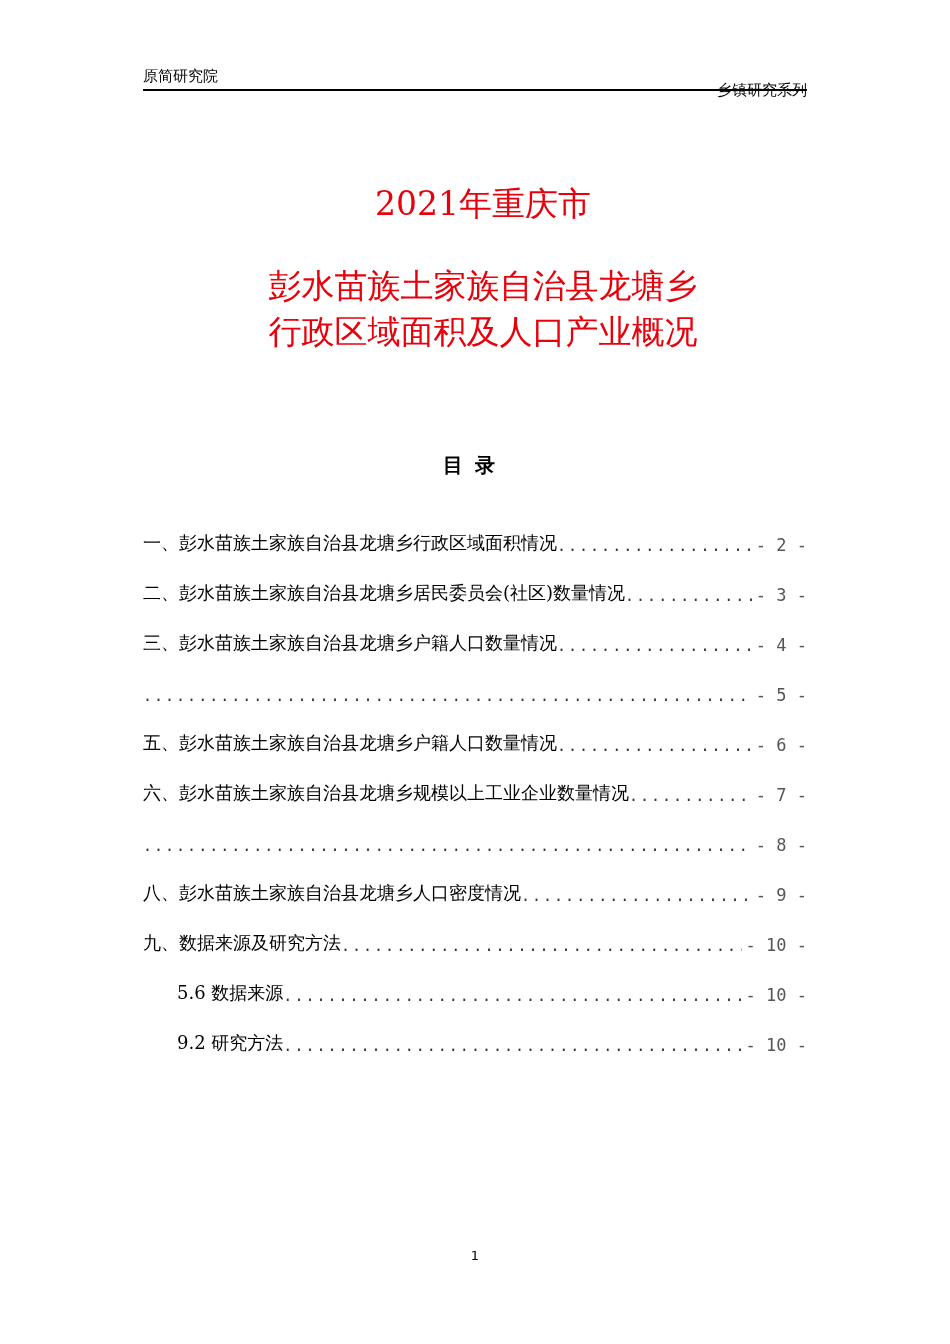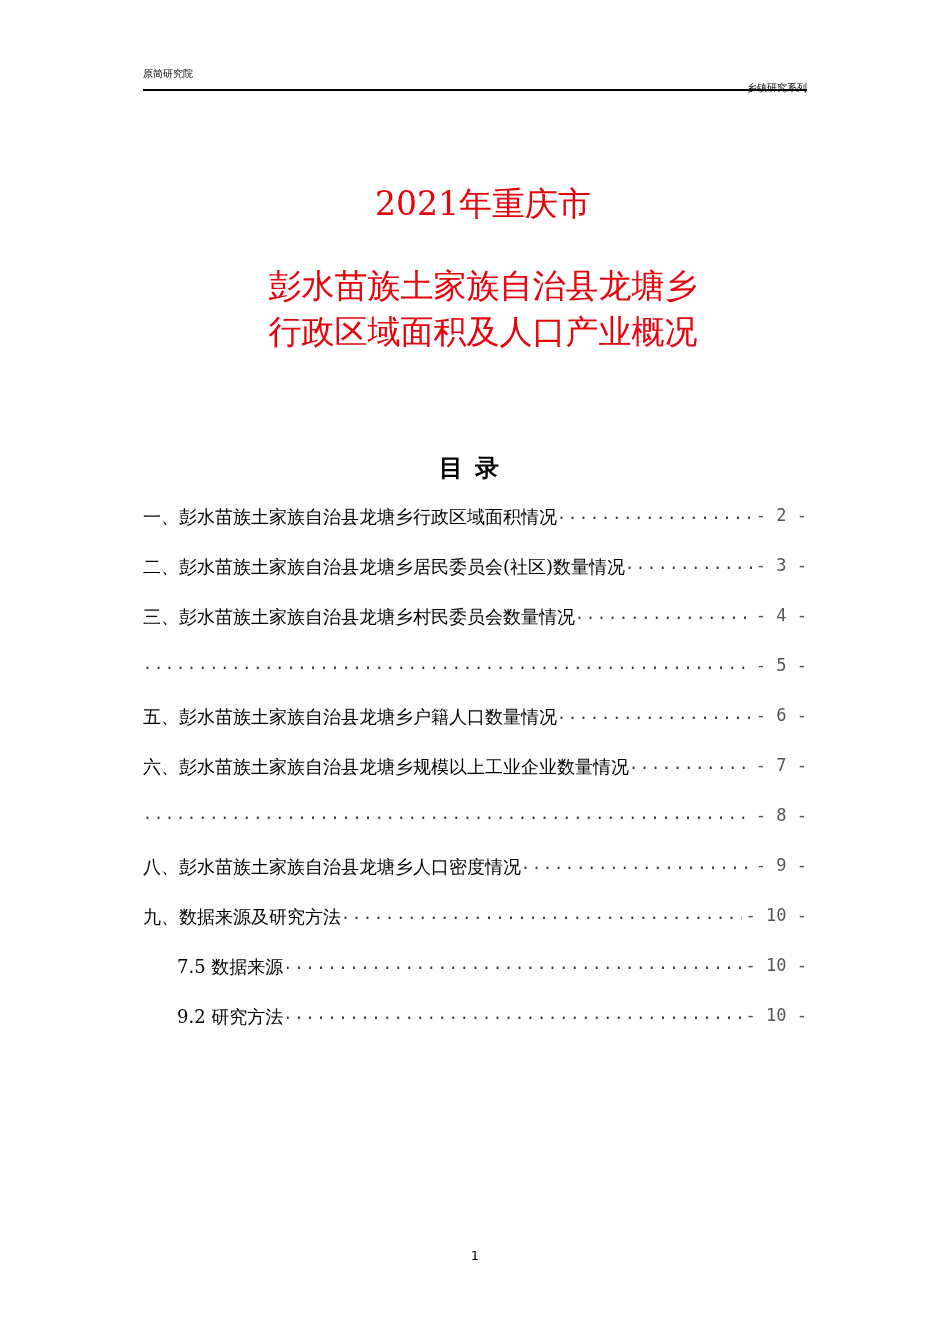--- a/index.html
+++ b/index.html
@@ -1,26 +1,26 @@
 <!DOCTYPE html>
 <html><head>
   <meta charset="utf-8">
   <style>
     html, body { margin: 0; padding: 0; background: #ffffff; }
     body { width: 950px; height: 1344px; position: relative; overflow: hidden; font-family: "DejaVu Serif", serif; color: #000; }
-    .header { position: absolute; left: 143px; top: 67px; width: 664px; height: 22px; border-bottom: 2px solid #000; font-family: "DejaVu Sans", sans-serif; font-size: 10px; }
+    .header { position: absolute; left: 143px; top: 67px; width: 664px; height: 22px; border-bottom: 2px solid #000; font-family: "DejaVu Sans", sans-serif; font-size: 15px; }
     .header .left { position: absolute; left: 0; top: 0; }
     .header .right { position: absolute; right: 0; top: 14px; }
     .title { position: absolute; left: 0; width: 950px; text-align: center; color: #e8000b; font-family: "DejaVu Serif", serif; font-size: 33px; padding-left: 8px; }
     .t1 { top: 182px; }
     .t2 { top: 264px; }
     .t3 { top: 310px; }
-    .toc-heading { position: absolute; left: 0; width: 950px; top: 452px; text-align: center; font-family: "DejaVu Sans", sans-serif; font-weight: bold; font-size: 24px; letter-spacing: 12px; }
+    .toc-heading { position: absolute; left: 0; width: 950px; top: 452px; text-align: center; font-family: "DejaVu Sans", sans-serif; font-weight: bold; font-size: 20px; letter-spacing: 12px; }
     .toc { position: absolute; left: 143px; top: 505px; width: 664px; }
-    .toc-row { display: flex; align-items: flex-start; height: 50px; font-size: 18px; white-space: nowrap; }
+    .toc-row { display: flex; align-items: flex-end; height: 50px; font-size: 18px; white-space: nowrap; }
     .toc-row.sub { padding-left: 34px; }
     .toc-label { flex: 0 0 auto; }
     .toc-dots { flex: 1 1 auto; overflow: hidden; color: #333; font-family: "DejaVu Sans Mono", monospace; font-size: 15px; letter-spacing: 2px; }
     .toc-dots::before { content: "........................................................................................................"; }
     .toc-page { flex: 0 0 auto; color: #555; font-family: "DejaVu Sans Mono", monospace; font-size: 17px; padding-left: 4px; }
     .page-num { position: absolute; left: 0; width: 950px; top: 1248px; text-align: center; font-size: 13px; font-family: "DejaVu Sans", sans-serif; }
   </style>
 </head>
 <body>
 
@@ -40,21 +40,21 @@
     <span class="toc-label">一、彭水苗族土家族自治县龙塘乡行政区域面积情况</span>
     <span class="toc-dots"></span>
     <span class="toc-page">- 2 -</span>
   </div>
   <div class="toc-row">
     <span class="toc-label">二、彭水苗族土家族自治县龙塘乡居民委员会(社区)数量情况</span>
     <span class="toc-dots"></span>
     <span class="toc-page">- 3 -</span>
   </div>
   <div class="toc-row">
-    <span class="toc-label">三、彭水苗族土家族自治县龙塘乡村民委员会数量情况</span>
+    <span class="toc-label">三、彭水苗族土家族自治县龙塘乡户籍人口数量情况</span>
     <span class="toc-dots"></span>
     <span class="toc-page">- 4 -</span>
   </div>
   <div class="toc-row">
     <span class="toc-dots"></span>
     <span class="toc-page">- 5 -</span>
   </div>
   <div class="toc-row">
     <span class="toc-label">五、彭水苗族土家族自治县龙塘乡户籍人口数量情况</span>
     <span class="toc-dots"></span>
@@ -73,21 +73,21 @@
     <span class="toc-label">八、彭水苗族土家族自治县龙塘乡人口密度情况</span>
     <span class="toc-dots"></span>
     <span class="toc-page">- 9 -</span>
   </div>
   <div class="toc-row">
     <span class="toc-label">九、数据来源及研究方法</span>
     <span class="toc-dots"></span>
     <span class="toc-page">- 10 -</span>
   </div>
   <div class="toc-row sub">
-    <span class="toc-label">7.5 数据来源</span>
+    <span class="toc-label">5.6 数据来源</span>
     <span class="toc-dots"></span>
     <span class="toc-page">- 10 -</span>
   </div>
   <div class="toc-row sub">
     <span class="toc-label">9.2 研究方法</span>
     <span class="toc-dots"></span>
     <span class="toc-page">- 10 -</span>
   </div>
 </div>
 

